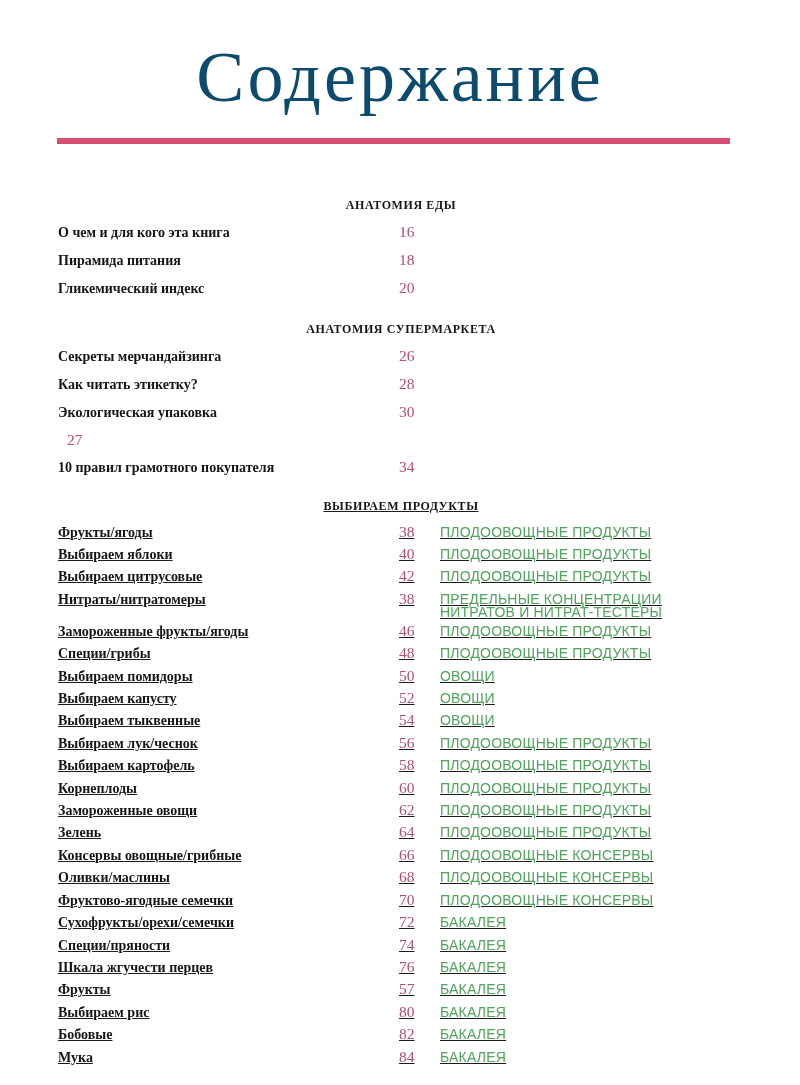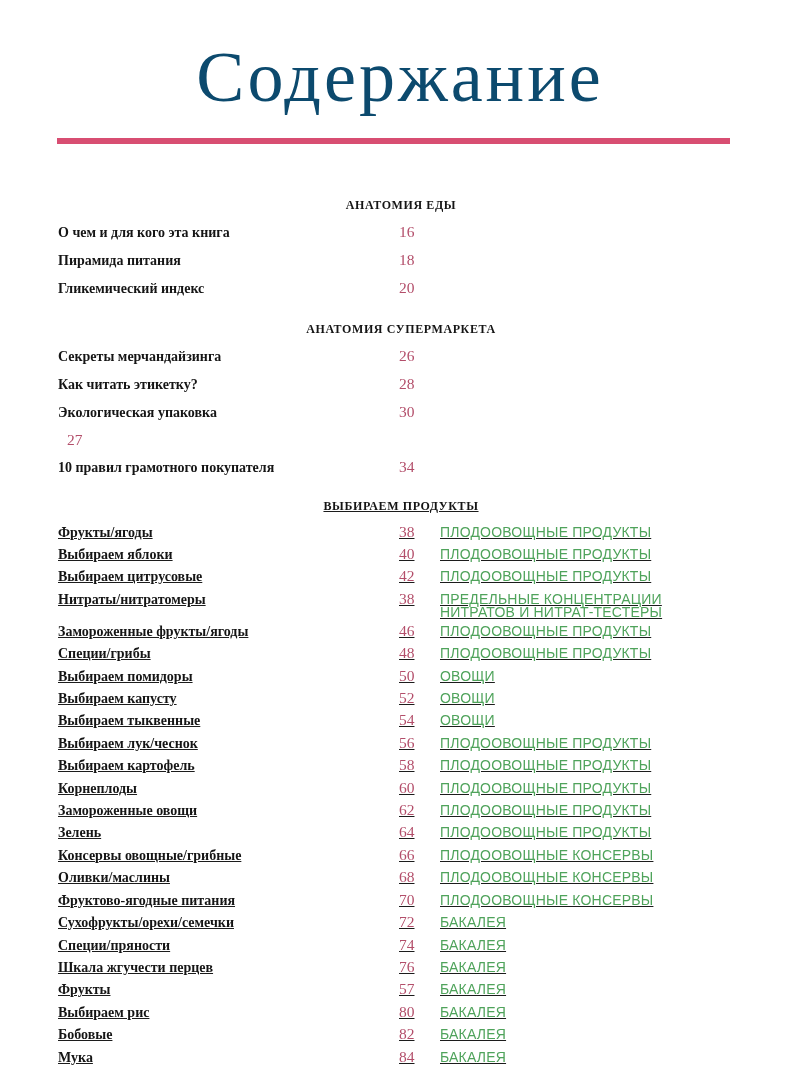--- a/index.html
+++ b/index.html
@@ -249,21 +249,21 @@
     <span class="entry-category">ПЛОДООВОЩНЫЕ КОНСЕРВЫ</span>
   </div>
 
   <div class="toc-row">
     <span class="entry-title">Оливки/маслины</span>
     <span class="entry-page">68</span>
     <span class="entry-category">ПЛОДООВОЩНЫЕ КОНСЕРВЫ</span>
   </div>
 
   <div class="toc-row">
-    <span class="entry-title">Фруктово-ягодные питания</span>
+    <span class="entry-title">Фруктово-ягодные семечки</span>
     <span class="entry-page">70</span>
     <span class="entry-category">ПЛОДООВОЩНЫЕ КОНСЕРВЫ</span>
   </div>
 
   <div class="toc-row">
     <span class="entry-title">Сухофрукты/орехи/семечки</span>
     <span class="entry-page">72</span>
     <span class="entry-category">БАКАЛЕЯ</span>
   </div>
 

